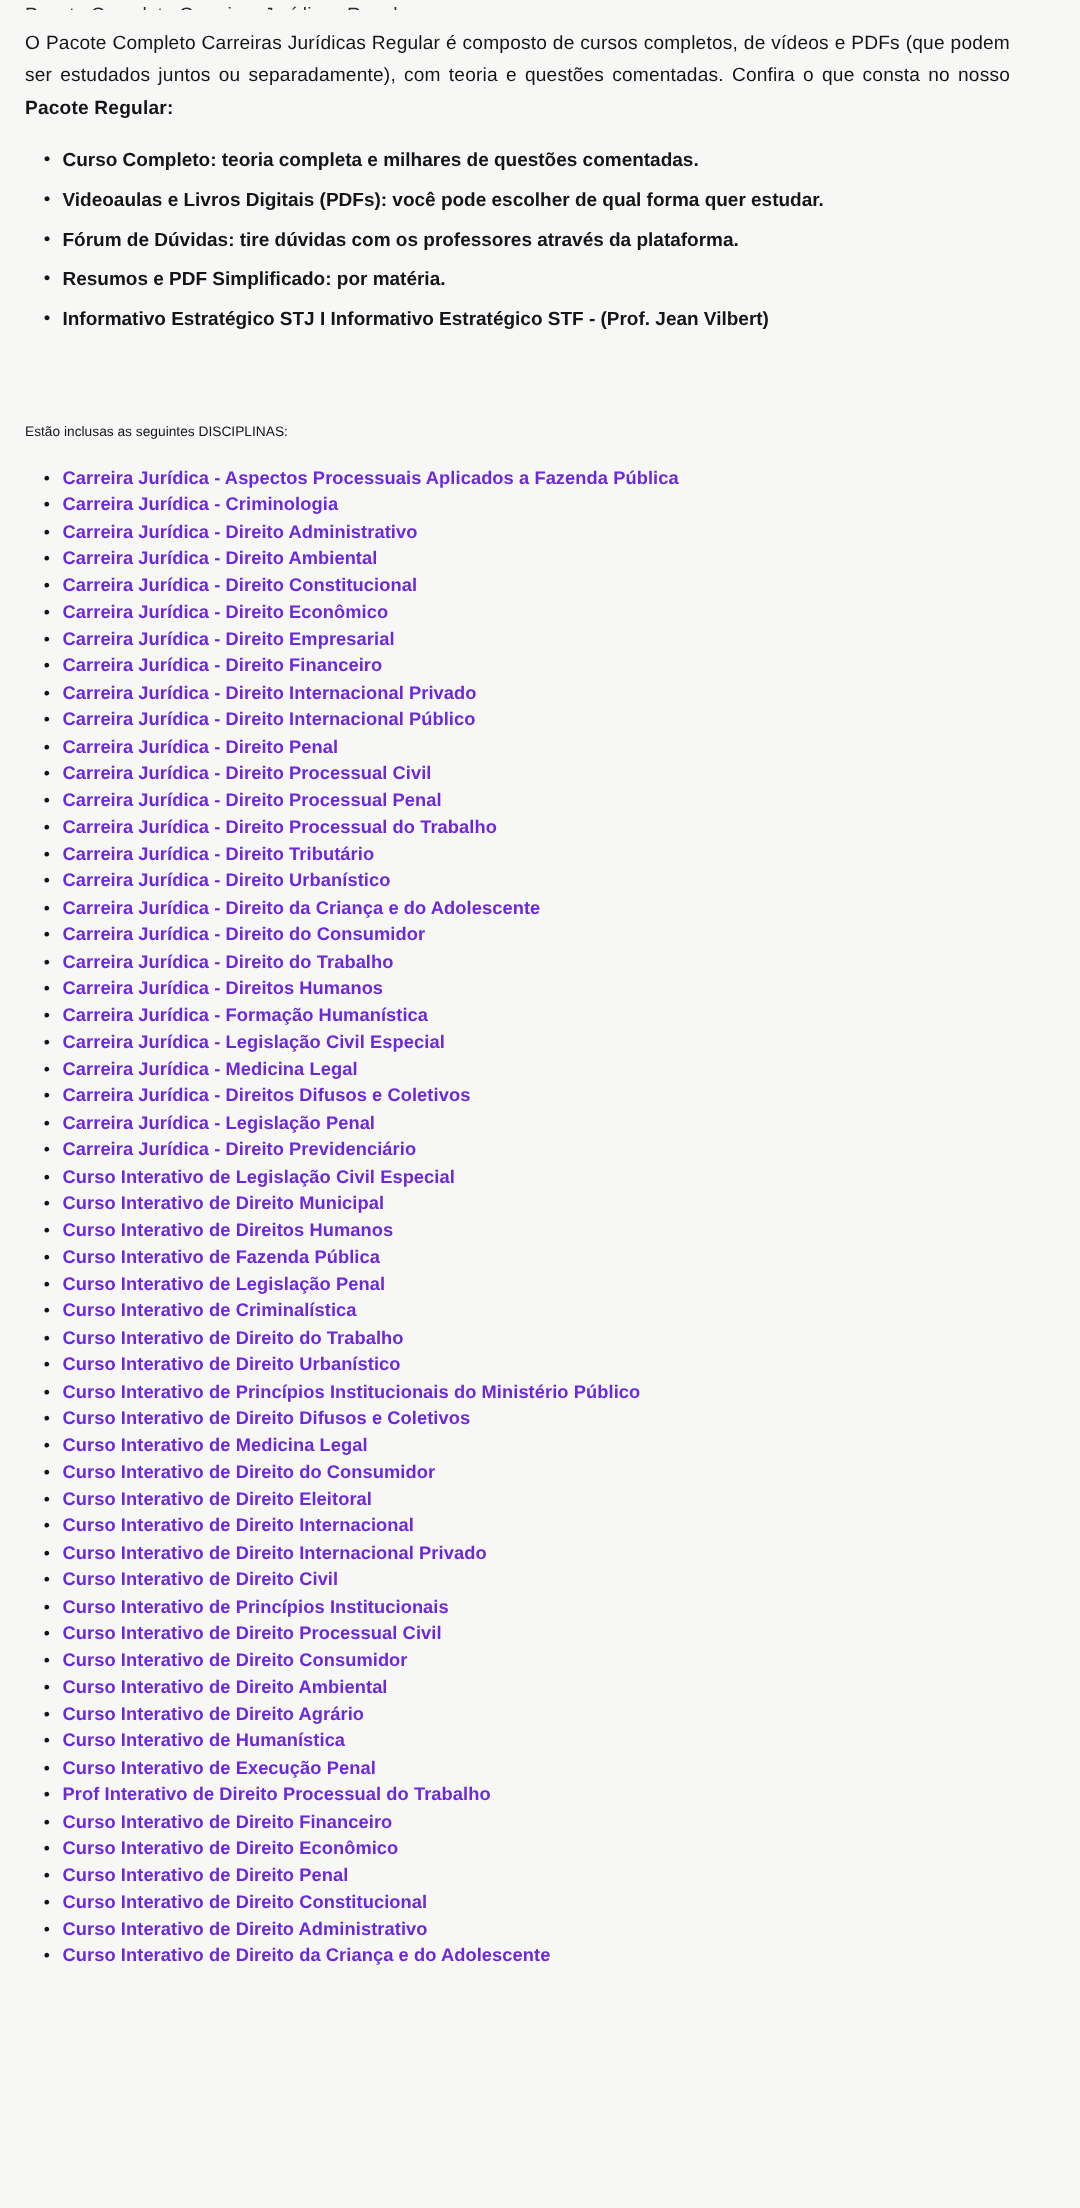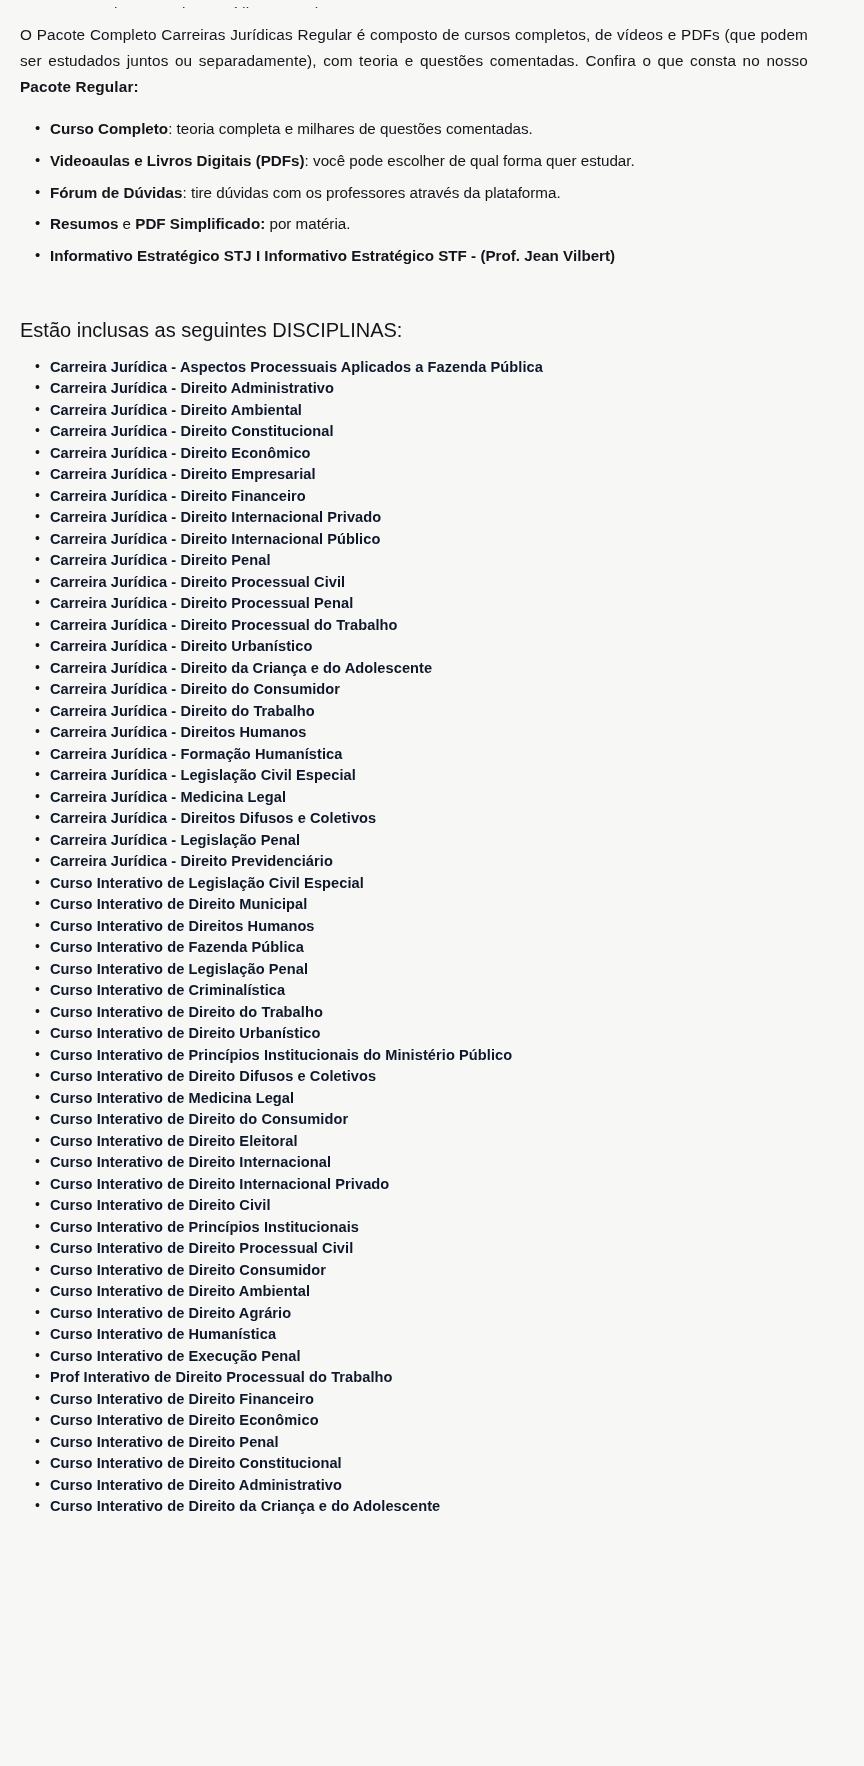--- a/index.html
+++ b/index.html
@@ -35,22 +35,22 @@
     font-size: 15.3px;
     line-height: 26px;
     text-align: justify;
     color: #14141a;
     letter-spacing: 0.01em;
   }
   p.intro b, .bold {
     font-weight: 700;
   }
   p.section-lead {
-    margin: 40px 0 0 0;
-    font-size: 20px;
+    margin: 56px 0 0 0;
+    font-size: 11px;
     line-height: 26px;
     color: #14141a;
   }
   ul.feature-list {
     margin: 18px 0 0 0;
     padding-left: 30px;
     list-style: none;
   }
   ul.feature-list > li {
     position: relative;
@@ -70,34 +70,34 @@
   ul.discipline-list {
     margin: 14px 0 0 0;
     padding-left: 30px;
     list-style: none;
   }
   ul.discipline-list > li {
     position: relative;
     font-size: 14.6px;
     font-weight: 700;
     line-height: 21.5px;
-    color: #0f172a;
+    color: #6d28d9;
     letter-spacing: 0.005em;
   }
   ul.discipline-list > li::before {
     content: "\2022";
     position: absolute;
     left: -15px;
     top: -1px;
     font-weight: 400;
     font-size: 14px;
     color: #14141a;
   }
   .normal-weight {
-    font-weight: 400;
+    font-weight: 700;
     margin-top: 42px;
   }
 </style>
 </head>
 <body>
 
 <div class="page">
 
   <div class="clipped-top">Pacote Completo Carreiras Jurídicas Regular</div>
 
@@ -110,32 +110,34 @@
       <li><b class="bold">Videoaulas e Livros Digitais (PDFs)</b><span class="normal-weight">: você pode escolher de qual forma quer estudar.</span></li>
       <li><b class="bold">Fórum de Dúvidas</b><span class="normal-weight">: tire dúvidas com os professores através da plataforma.</span></li>
       <li><b class="bold">Resumos</b><span class="normal-weight"> e </span><b class="bold">PDF Simplificado:</b><span class="normal-weight"> por matéria.</span></li>
       <li><b class="bold">Informativo Estratégico STJ I Informativo Estratégico STF - (Prof. Jean Vilbert)</b></li>
     </ul>
 
   <p class="section-lead">Estão inclusas as seguintes DISCIPLINAS:</p>
 
   <ul class="discipline-list">
       <li>Carreira Jurídica - Aspectos Processuais Aplicados a Fazenda Pública</li>
+      <li>Carreira Jurídica - Criminologia</li>
       <li>Carreira Jurídica - Direito Administrativo</li>
       <li>Carreira Jurídica - Direito Ambiental</li>
       <li>Carreira Jurídica - Direito Constitucional</li>
       <li>Carreira Jurídica - Direito Econômico</li>
       <li>Carreira Jurídica - Direito Empresarial</li>
       <li>Carreira Jurídica - Direito Financeiro</li>
       <li>Carreira Jurídica - Direito Internacional Privado</li>
       <li>Carreira Jurídica - Direito Internacional Público</li>
       <li>Carreira Jurídica - Direito Penal</li>
       <li>Carreira Jurídica - Direito Processual Civil</li>
       <li>Carreira Jurídica - Direito Processual Penal</li>
       <li>Carreira Jurídica - Direito Processual do Trabalho</li>
+      <li>Carreira Jurídica - Direito Tributário</li>
       <li>Carreira Jurídica - Direito Urbanístico</li>
       <li>Carreira Jurídica - Direito da Criança e do Adolescente</li>
       <li>Carreira Jurídica - Direito do Consumidor</li>
       <li>Carreira Jurídica - Direito do Trabalho</li>
       <li>Carreira Jurídica - Direitos Humanos</li>
       <li>Carreira Jurídica - Formação Humanística</li>
       <li>Carreira Jurídica - Legislação Civil Especial</li>
       <li>Carreira Jurídica - Medicina Legal</li>
       <li>Carreira Jurídica - Direitos Difusos e Coletivos</li>
       <li>Carreira Jurídica - Legislação Penal</li>

